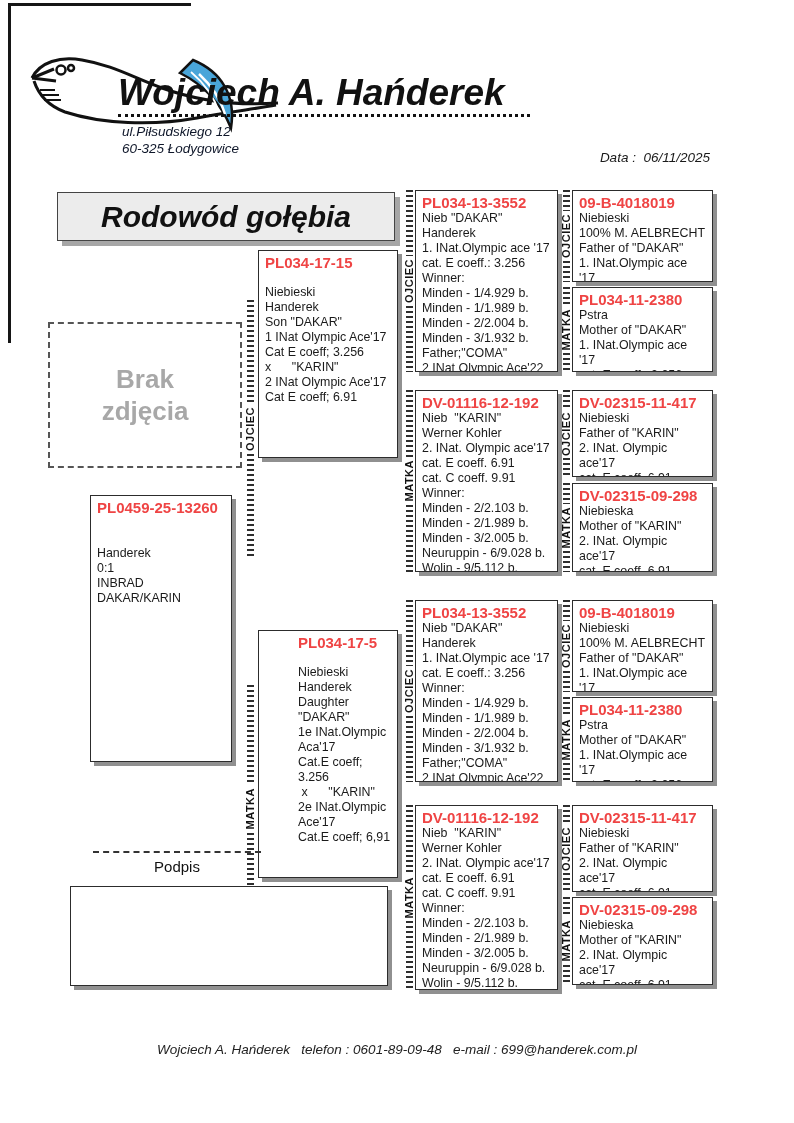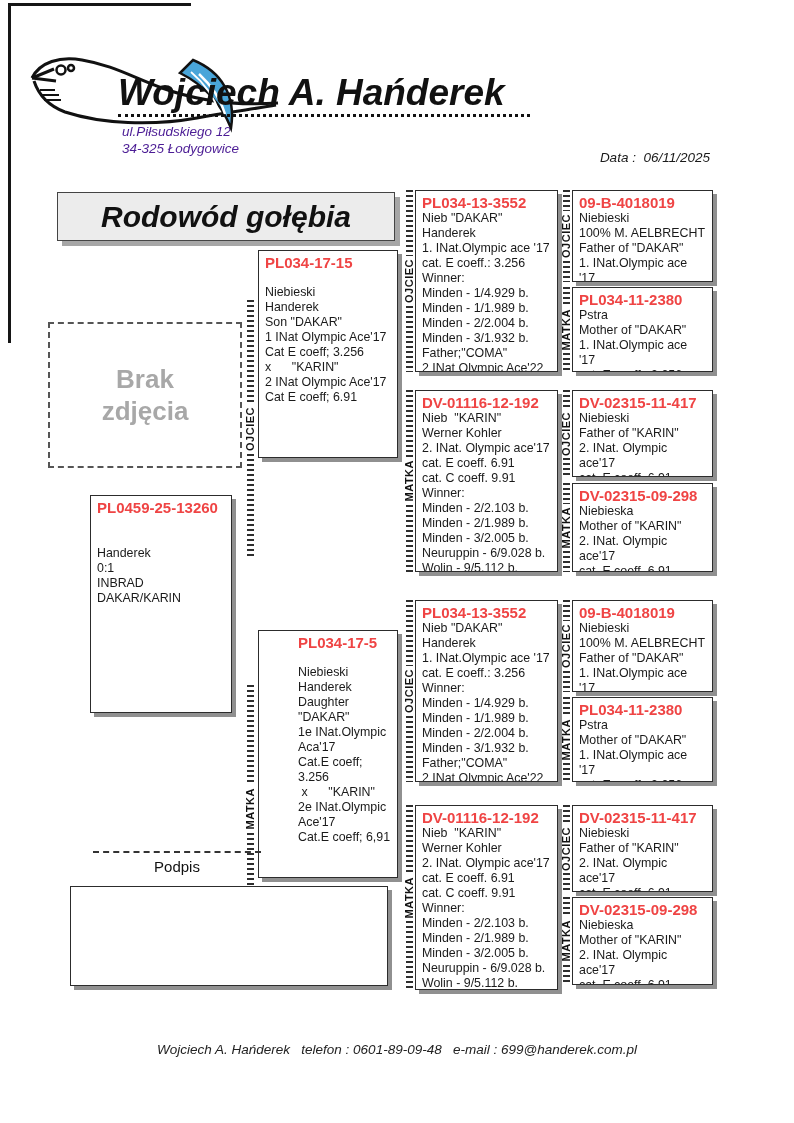--- a/index.html
+++ b/index.html
@@ -11,21 +11,21 @@
   
   .corner-v{left:8px;top:3px;width:3px;height:340px;background:#161616;}
   .corner-h{left:8px;top:3px;width:183px;height:3px;background:#161616;}
   
   #logo{left:30px;top:48px;width:250px;height:95px;z-index:1;}
   #breeder-name{
     left:118px;top:72px;z-index:2;font-size:37px;font-weight:bold;font-style:italic;
     letter-spacing:0px;color:#111;white-space:nowrap;
   }
   #name-underline{left:118px;top:114px;width:412px;height:0;border-bottom:3px dotted #111;z-index:2;}
-  .addr{left:122px;font-size:13.5px;font-style:italic;color:#4c1d95;}
+  .addr{left:122px;font-size:13.5px;font-style:italic;color:#0f172a;}
   #addr1{top:124px;} #addr2{top:141px;}
   #date-line{left:520px;top:150px;width:190px;font-size:13.5px;font-style:italic;text-align:right;white-space:pre;}
   
   #title-box{
     left:57px;top:192px;width:336px;height:47px;background:#ececec;
     border:1px solid #444;box-shadow:5px 5px 0 #a6a6a6;
     display:flex;align-items:center;justify-content:center;
   }
   #title-box .t{font-size:30px;font-weight:bold;font-style:italic;color:#111;}
   
@@ -79,32 +79,32 @@
     <path d="M4,33 C9,48 19,58 35,64 C72,76 122,78 167,70 C197,64 225,61 246,57" fill="none" stroke="#111" stroke-width="3"></path>
     <path d="M10,42 h15 M12,47 h17 M14,52 h17" stroke="#111" stroke-width="2" fill="none"></path>
     <path d="M163,12 C192,24 206,48 201,80 C192,58 176,38 150,25 Z" fill="#49a5d9" stroke="#111" stroke-width="2.5"></path>
     <path d="M169,26 C182,38 191,52 195,66" fill="none" stroke="#ffffff" stroke-width="2.5"></path>
     <path d="M161,24 C174,35 184,49 189,64" fill="none" stroke="#ffffff" stroke-width="1.8"></path>
   </svg>
 
   <div id="breeder-name" class="abs">Wojciech A. Hańderek</div>
   <div id="name-underline" class="abs"></div>
   <div id="addr1" class="abs addr">ul.Piłsudskiego 12</div>
-  <div id="addr2" class="abs addr">34-325 Łodygowice</div>
+  <div id="addr2" class="abs addr">60-325 Łodygowice</div>
   <div id="date-line" class="abs"><span>Data :</span><span>  </span><span>06/11/2025</span></div>
 
   <div id="title-box" class="abs">
     <span class="t">Rodowód gołębia</span>
   </div>
 
   <div id="photo-box" class="abs">
     <span class="t">Brak zdjęcia</span>
   </div>
 
-  <div class="abs pbox" style="left:90px;top:495px;width:142px;height:218px;">
+  <div class="abs pbox" style="left:90px;top:495px;width:142px;height:267px;">
     <div class="ring">PL0459-25-13260</div>
     <div class="gap30"></div>
     <div class="lines">Handerek
 0:1
 INBRAD
 DAKAR/KARIN</div>
   </div>
 
   <div class="abs pbox" style="left:258px;top:250px;width:140px;height:208px;">
     <div class="ring">PL034-17-15</div>

